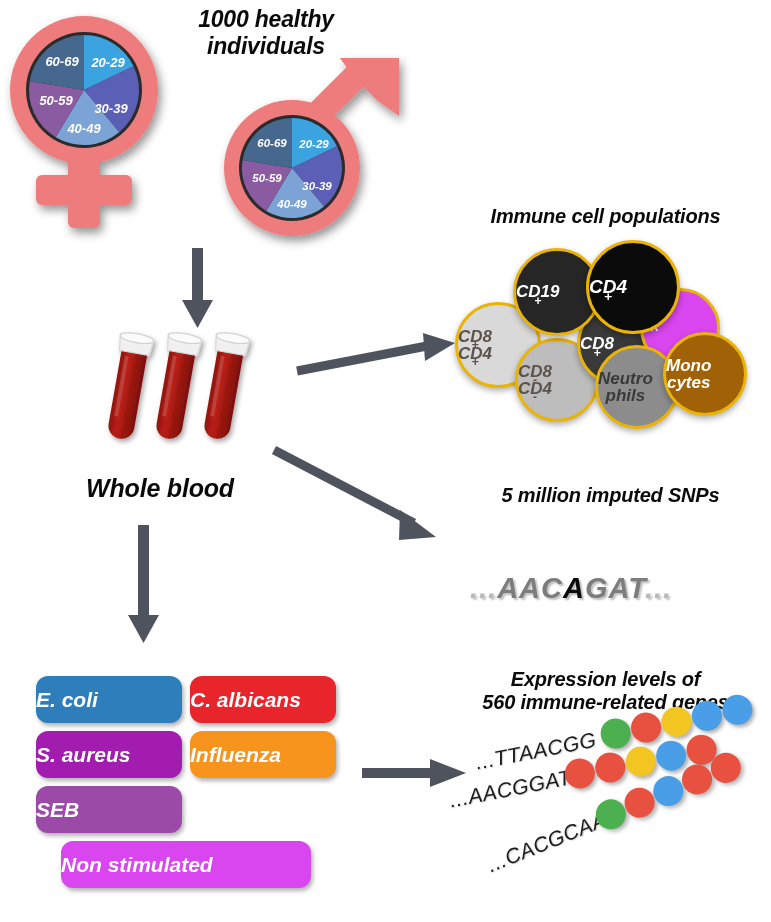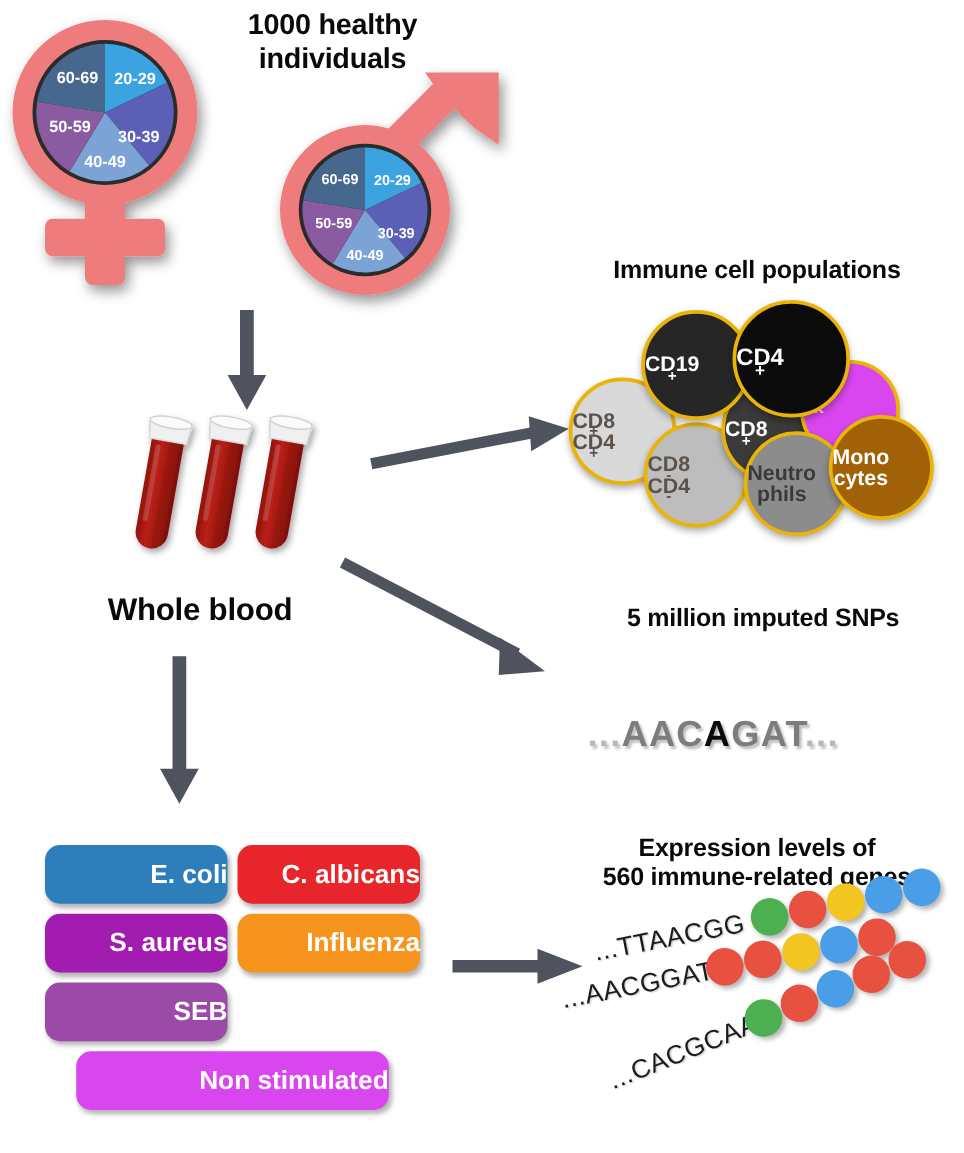--- a/index.html
+++ b/index.html
@@ -1,18 +1,18 @@
 <!DOCTYPE html>
 <html><head>
 <meta charset="utf-8">
 <style>
   html,body{margin:0;padding:0;background:#ffffff;}
   body{width:771px;height:922px;position:relative;overflow:hidden;
        font-family:"Liberation Sans", sans-serif;}
-  .stage{position:absolute;left:0;top:0;width:771px;height:922px;}
+  .stage{position:absolute;left:0;top:0;width:771px;height:922px;font-style:italic;}
   .abs{position:absolute;}
 
   
   .heading{
     font-weight:bold;color:#0a0a0a;text-align:center;line-height:1.16;
     letter-spacing:-0.2px;
     text-shadow:1px 1px 0 rgba(255,255,255,.9);
   }
   #title-individuals{left:160px;top:6px;width:212px;font-size:23px;}
   #title-immune{left:440px;top:205px;width:331px;font-size:20px;}
@@ -58,21 +58,21 @@
   }
   .seq-dim{color:#b9b9b9;text-shadow:2px 2px 2px rgba(0,0,0,.22);}
   .seq-mid{color:#7d7d7d;text-shadow:2px 2px 2px rgba(0,0,0,.25);}
   .seq-hi{color:#0a0a0a;text-shadow:2px 2px 2px rgba(0,0,0,.3);}
 
   
   #stimuli{left:36px;top:676px;width:300px;}
   .stim-grid{display:flex;flex-wrap:wrap;gap:8px 8px;width:300px;}
   .stim{
     width:146px;height:47px;border-radius:12px;
-    display:flex;align-items:center;justify-content:flex-end;
+    display:flex;align-items:center;justify-content:flex-start;
     color:#ffffff;font-weight:bold;font-size:21px;
     box-shadow:2px 3px 4px rgba(0,0,0,.3);
     box-sizing:border-box;
   }
   .stim-wide{width:250px;margin:8px auto 0 auto;}
 
   
   #rna{left:455px;top:725px;width:316px;height:190px;}
   .strand{position:absolute;}
   .strand .seqtxt{

